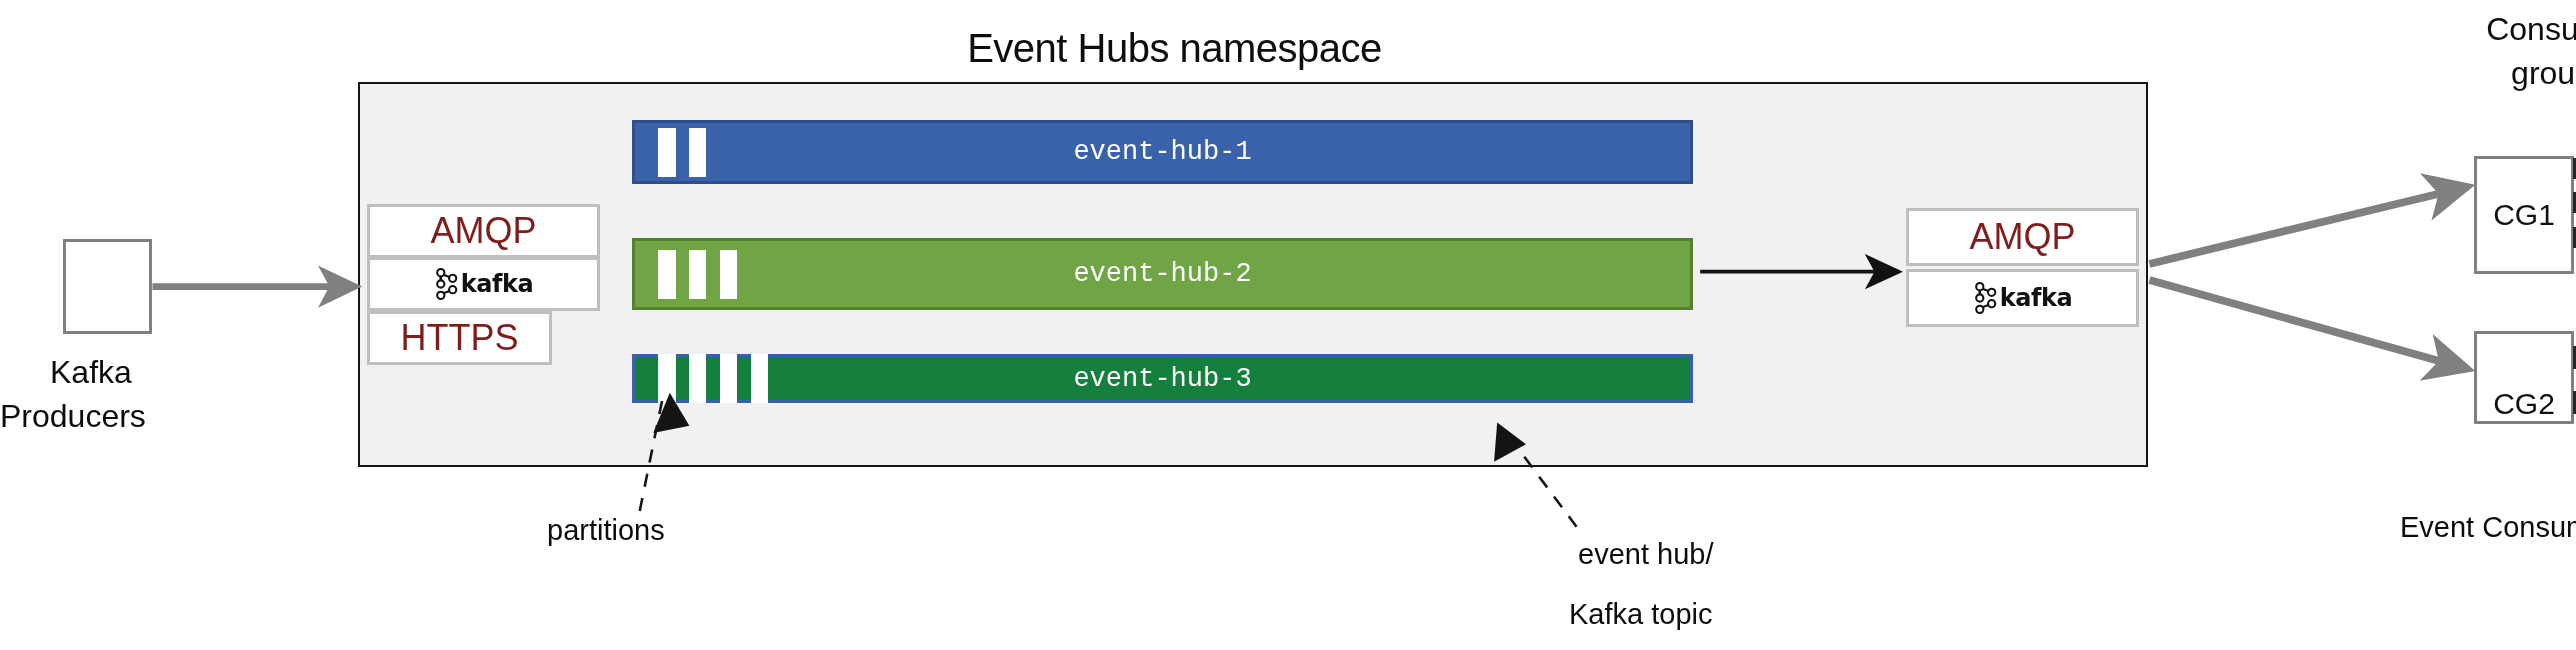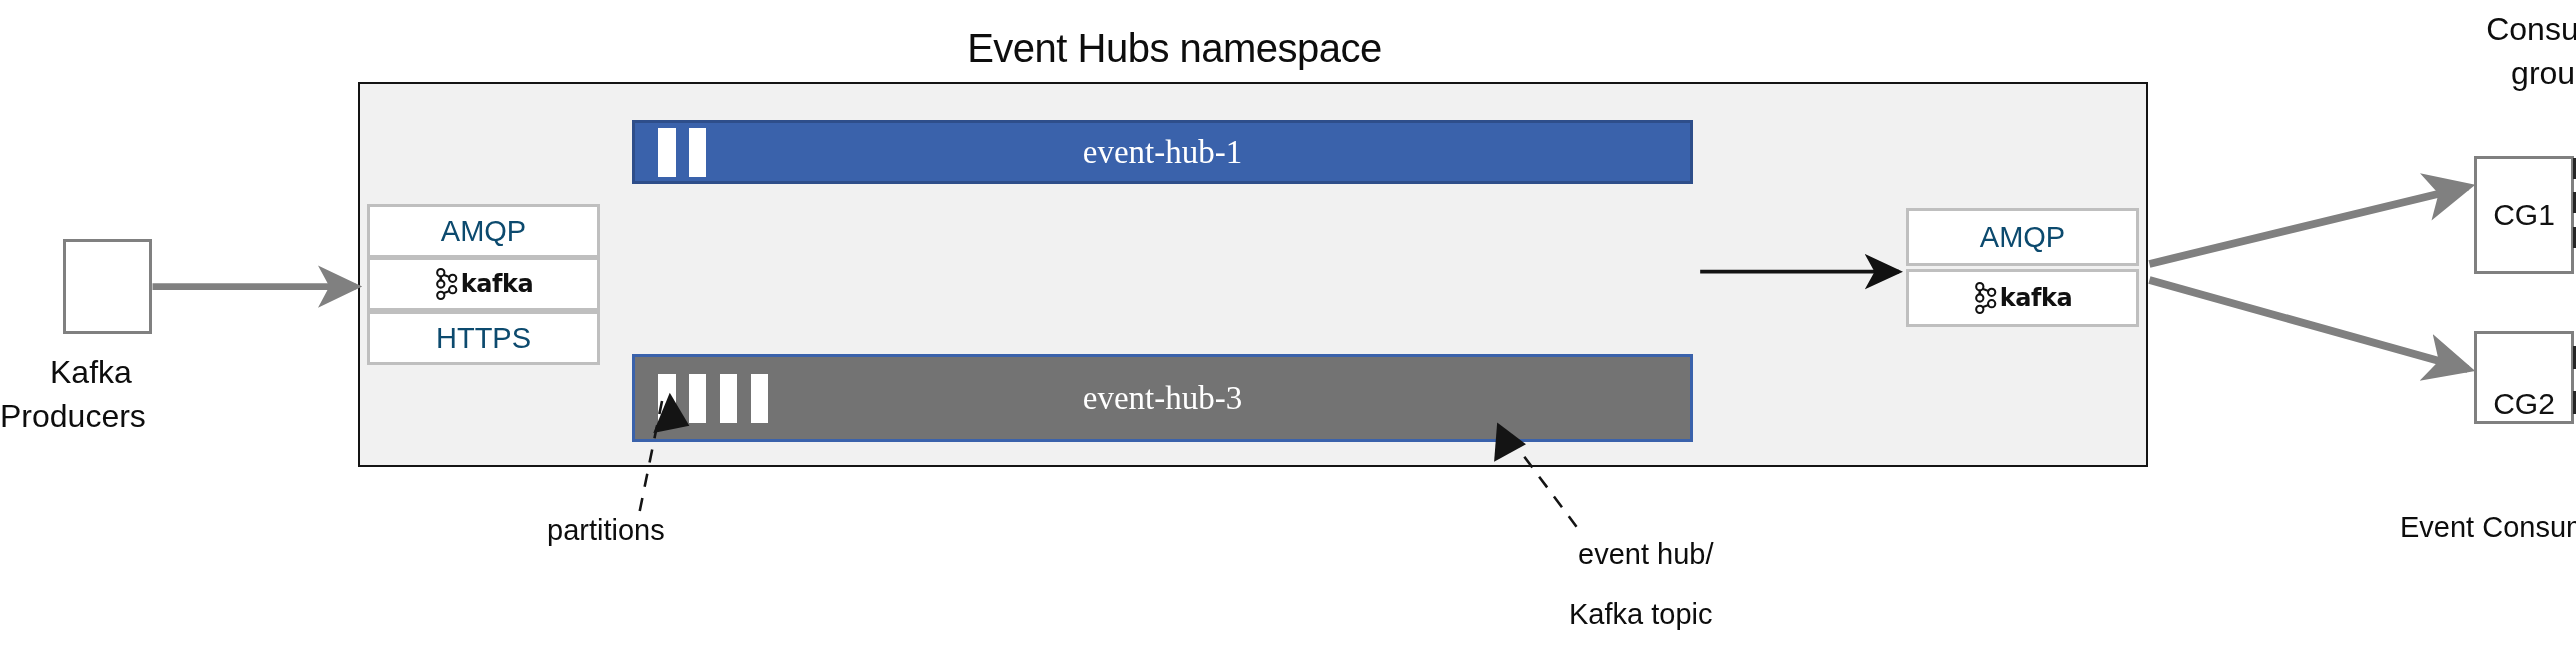--- a/index.html
+++ b/index.html
@@ -52,22 +52,22 @@
     position: absolute;
     background: #ffffff;
     border: 3.6px solid #bfbfbf;
     box-sizing: border-box;
     display: flex;
     align-items: center;
     justify-content: center;
   }
   .proto-chip .proto-text {
     font-family: "Liberation Sans", sans-serif;
-    font-size: 29px;
-    color: #0c4a6e;
+    font-size: 36px;
+    color: #7f1d1d;
   }
 
   
   .kafka-lockup {
     display: flex;
     align-items: center;
     justify-content: flex-end;
     gap: 0;
   }
   .kafka-word {
@@ -95,35 +95,35 @@
     width: 17.5px;
     height: 49px;
     background: #ffffff;
   }
   .hub-bar .hub-label {
     position: absolute;
     left: 0;
     right: 0;
     text-align: center;
     color: #ffffff;
-    font-family: Liberation Serif, serif;
-    font-size: 33px;
+    font-family: Liberation Mono, monospace;
+    font-size: 27px;
   }
 
   #hub-bar-1 {
     left: 632px; top: 120px; width: 1061px; height: 64px;
     background: #3a62ab; border: 3.1px solid #2e4e8a;
   }
   #hub-bar-2 {
     left: 632px; top: 238px; width: 1061px; height: 72px;
     background: #70a545; border: 3.6px solid #54802f;
   }
   #hub-bar-3 {
-    left: 632px; top: 354px; width: 1061px; height: 88px;
-    background: #737373; border: 3.6px solid #3a62ab;
+    left: 632px; top: 354px; width: 1061px; height: 49px;
+    background: #15803d; border: 3.6px solid #3a62ab;
   }
 
   
   .plain-box {
     position: absolute;
     background: #ffffff;
     border: 3.6px solid #808080;
     box-sizing: border-box;
     display: flex;
     align-items: center;
@@ -176,32 +176,40 @@
           <circle cx="36" cy="42" r="7"></circle>
           <path d="M18 13 L31 18"></path>
           <path d="M18 49 L31 44"></path>
           <path d="M13 24 L13 17" stroke-width="5"></path>
         </g>
       </svg>
       <span class="kafka-word">kafka</span>
     </span>
   </div>
 
-  <div class="proto-chip" style="left:367px; top:311px; width:233px; height:54px;">
+  <div class="proto-chip" style="left:367px; top:311px; width:185px; height:54px;">
     <span class="proto-text">HTTPS</span>
   </div>
 
   <div class="hub-bar" id="hub-bar-1">
     <div class="partitions">
       <div class="partition"></div>
       <div class="partition"></div>
     </div>
     <div class="hub-label">event-hub-1</div>
   </div>
 
+  <div class="hub-bar" id="hub-bar-2">
+    <div class="partitions">
+      <div class="partition"></div>
+      <div class="partition"></div>
+      <div class="partition"></div>
+    </div>
+    <div class="hub-label">event-hub-2</div>
+  </div>
 
   <div class="hub-bar" id="hub-bar-3">
     <div class="partitions">
       <div class="partition"></div>
       <div class="partition"></div>
       <div class="partition"></div>
       <div class="partition"></div>
     </div>
     <div class="hub-label">event-hub-3</div>
   </div>

